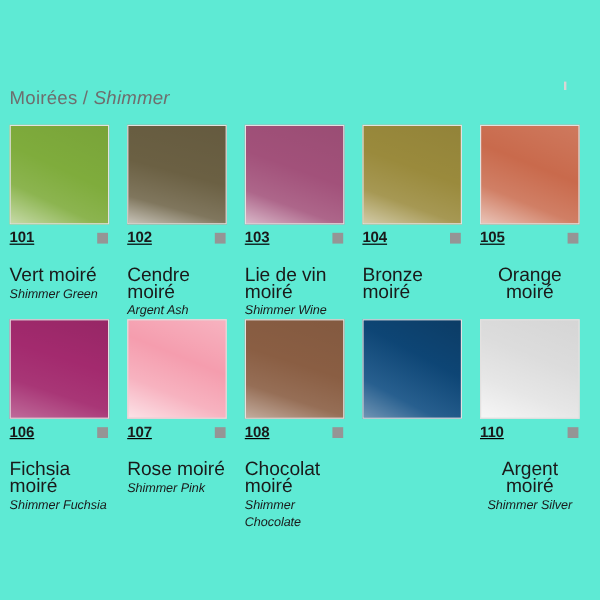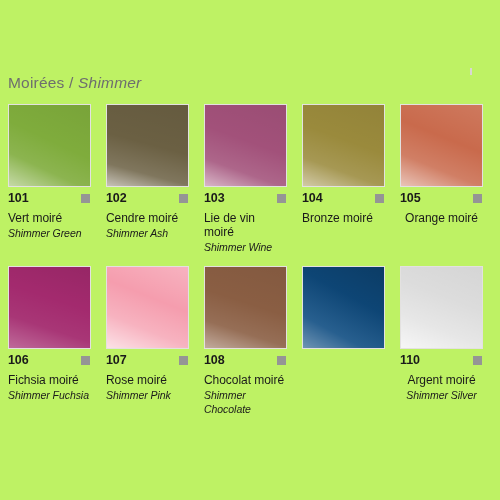--- a/index.html
+++ b/index.html
@@ -84,56 +84,57 @@
 
   .meta {
     padding-top: 4px;
   }
 
   .code-line {
     display: flex;
     align-items: center;
     justify-content: space-between;
     height: 15px;
+    text-decoration: underline;
   }
   .code {
     font-size: 12.5px;
     font-weight: bold;
     color: #1a1a1a;
     line-height: 15px;
     letter-spacing: -0.1px;
   }
   .marker {
     width: 9px;
     height: 9px;
     background: #959595;
     flex: 0 0 auto;
     margin-right: 1px;
   }
 
   .name-fr {
-    font-size: 12px;
+    font-size: 16px;
     color: #1a1a1a;
     line-height: 14px;
-    margin-top: 5px;
+    margin-top: 17px;
     letter-spacing: -0.05px;
   }
   .name-en {
     font-size: 10.5px;
     font-style: italic;
     color: #1a1a1a;
     line-height: 14px;
     margin-top: 1px;
     letter-spacing: -0.05px;
   }
 </style>
 </head>
 <body>
 
-<div id="page" style="background: #bef264;">
+<div id="page" style="background: #5eead4;">
 
   <div class="reg-tick" style="background: rgb(217, 214, 212);"></div>
 
   <div class="section-title" style="color: rgb(110, 110, 110);">
     <span>Moirées</span><span> / </span><span class="en">Shimmer</span>
   </div>
 
   <div class="grid">
 
     <div class="row row-1">
@@ -155,21 +156,21 @@
       <div class="cell">
         <div class="swatch" style="background-color: rgb(107, 96, 67);">
           <div class="sheen" style="background: linear-gradient(15deg, rgba(255, 255, 255, 0.62) 0%, rgba(255, 255, 255, 0.14) 22%, rgba(255, 255, 255, 0) 52%, rgba(0, 0, 0, 0.06) 100%);"></div>
         </div>
         <div class="meta">
           <div class="code-line">
             <span class="code">102</span>
             <span class="marker" style="background: rgb(149, 149, 149);"></span>
           </div>
           <div class="name-fr">Cendre moiré</div>
-          <div class="name-en">Shimmer Ash</div>
+          <div class="name-en">Argent Ash</div>
         </div>
       </div>
 
       <div class="cell">
         <div class="swatch" style="background-color: rgb(162, 81, 122);">
           <div class="sheen" style="background: linear-gradient(20deg, rgba(255, 255, 255, 0.58) 0%, rgba(255, 255, 255, 0.12) 25%, rgba(255, 255, 255, 0) 55%, rgba(0, 0, 0, 0.05) 100%);"></div>
         </div>
         <div class="meta">
           <div class="code-line">
             <span class="code">103</span>

